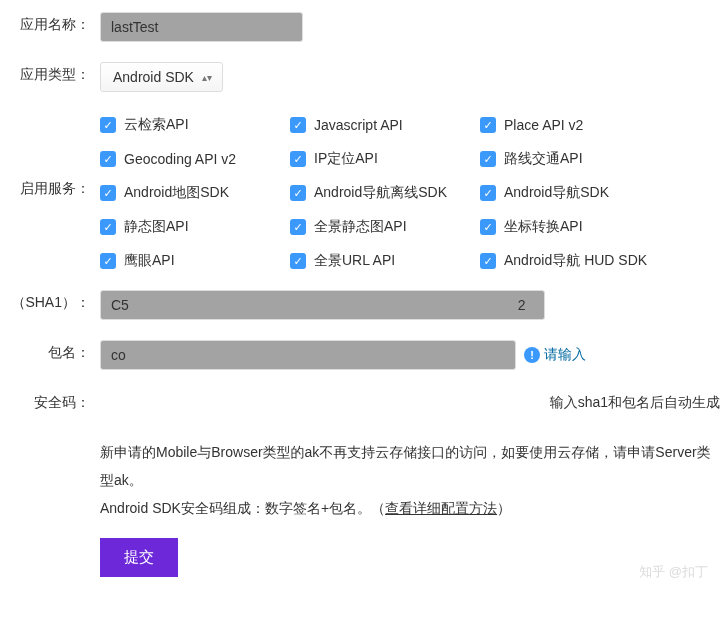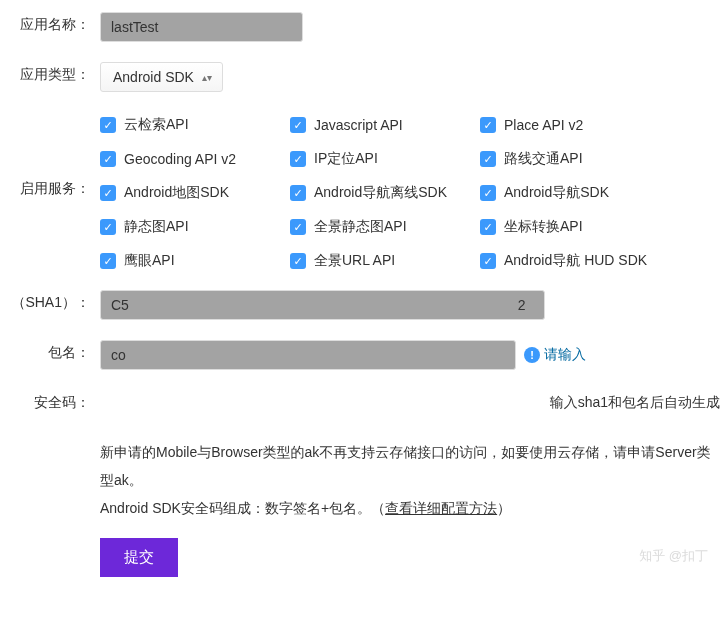--- a/index.html
+++ b/index.html
@@ -97,21 +97,21 @@
       color: #fff;
       border: none;
       padding: 10px 24px;
       font-size: 15px;
       cursor: pointer;
       margin-top: 16px;
     }
     .watermark {
       position: fixed;
       right: 12px;
-      bottom: 56px;
+      bottom: 40px;
       color: #ccc;
       font-size: 13px;
       opacity: .7;
       pointer-events: none;
     }
     .pkg-row { display: flex; align-items: center; }
   </style>
 </head>
 <body>
 

